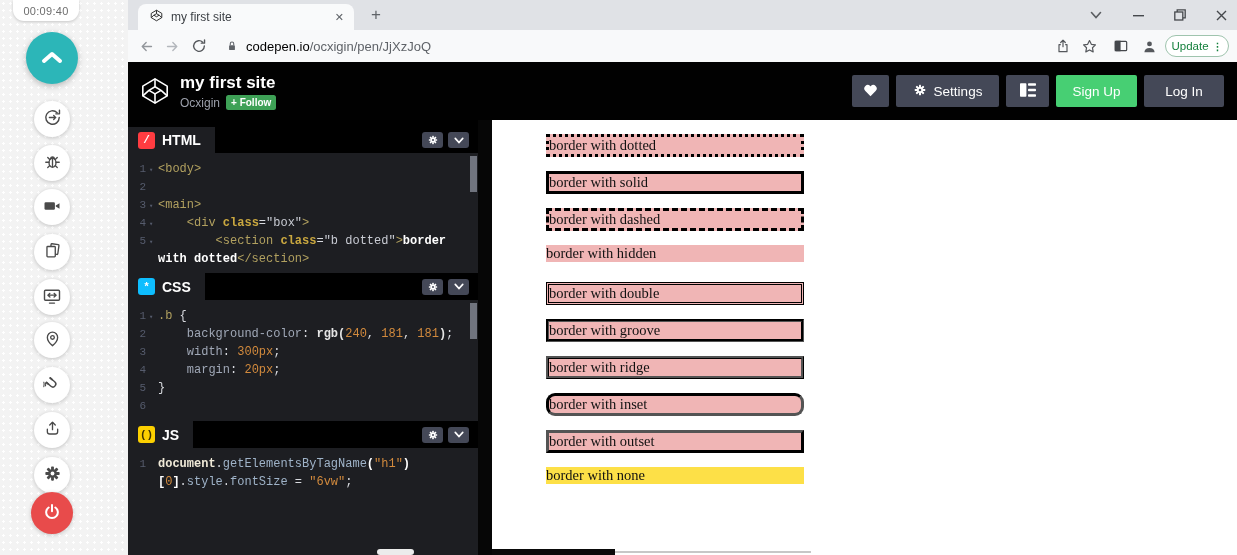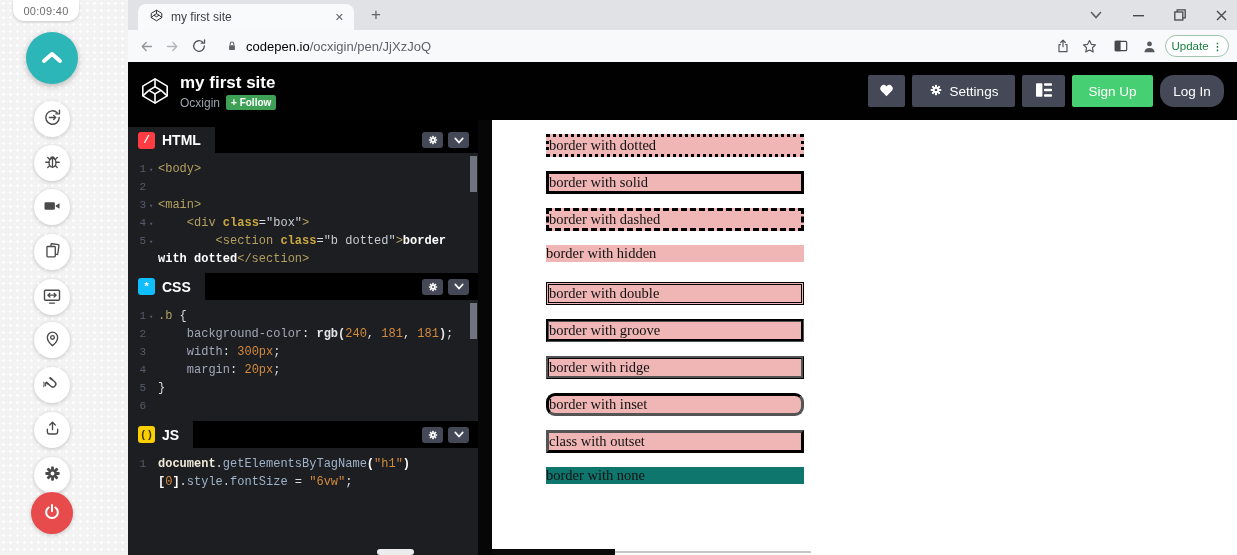--- a/index.html
+++ b/index.html
@@ -52,21 +52,21 @@
   .cp-sub { display:flex; align-items:center; gap:6px; margin-top:2px; }
   .cp-author { font-size:12px; color:#9ca0ab; }
   .follow { background:#3ea156; color:#fff; font-size:10px; font-weight:bold; padding:2px 5px; border-radius:2.5px; cursor:pointer; }
   .cp-actions { position:absolute; right:13px; top:13px; display:flex; gap:7px; }
   .cp-btn { height:32px; background:#444857; border:none; border-radius:2px; color:#fff; font-size:13.5px;
             font-family:inherit; display:flex; align-items:center; justify-content:center; gap:7px; cursor:pointer; }
   .cp-btn.heart { width:37px; }
   .cp-btn.settings { width:103px; }
   .cp-btn.layout { width:43px; }
   .cp-btn.signup { width:81px; background:#47cf73; }
-  .cp-btn.login { width:64px;border-radius:14px; }
+  .cp-btn.login { width:80px; }
 
   
   .workspace { position:absolute; left:0; top:120px; width:1109px; bottom:0; display:flex; }
   .editors { width:350px; background:#000; display:flex; flex-direction:column; position:relative; }
   .ed-gap { height:7px; background:#000; }
   .ed-head { height:26px; background:#000; display:flex; align-items:stretch; }
   .ed-head.mid { height:27px; }
   .ed-tab { display:flex; align-items:center; gap:7px; padding:0 14px 0 10px; background:#1d1e22; }
   .ed-ic { width:17px; height:17px; border-radius:3px; display:flex; align-items:center; justify-content:center;
            font-size:11px; font-weight:bold; color:#fff; font-family:"Liberation Mono",monospace; }
@@ -530,20 +530,20 @@
     <div class="preview">
       <div class="pv-wrap">
           <div class="pv-box pv-dotted" style="background: rgb(240, 181, 181);">border with dotted</div>
           <div class="pv-box pv-solid" style="background: rgb(240, 181, 181);">border with solid</div>
           <div class="pv-box pv-dashed" style="background: rgb(240, 181, 181);">border with dashed</div>
           <div class="pv-box pv-hidden" style="background: rgb(240, 181, 181);">border with hidden</div>
           <div class="pv-box pv-double" style="background: rgb(240, 181, 181);">border with double</div>
           <div class="pv-box pv-groove" style="background: rgb(240, 181, 181);">border with groove</div>
           <div class="pv-box pv-ridge" style="background: rgb(240, 181, 181);">border with ridge</div>
           <div class="pv-box pv-inset" style="background: rgb(240, 181, 181); border-radius: 9px;">border with inset</div>
-          <div class="pv-box pv-outset" style="background: rgb(240, 181, 181);">class with outset</div>
-          <div class="pv-box pv-none" style="background: #0f766e;">border with none</div>
+          <div class="pv-box pv-outset" style="background: rgb(240, 181, 181);">border with outset</div>
+          <div class="pv-box pv-none" style="background: #fde047;">border with none</div>
         </div>
       <div class="pv-bottombar"></div>
       <div class="pv-bottomline"></div>
     </div>
   </div>
 </section>
 
 </body></html>

